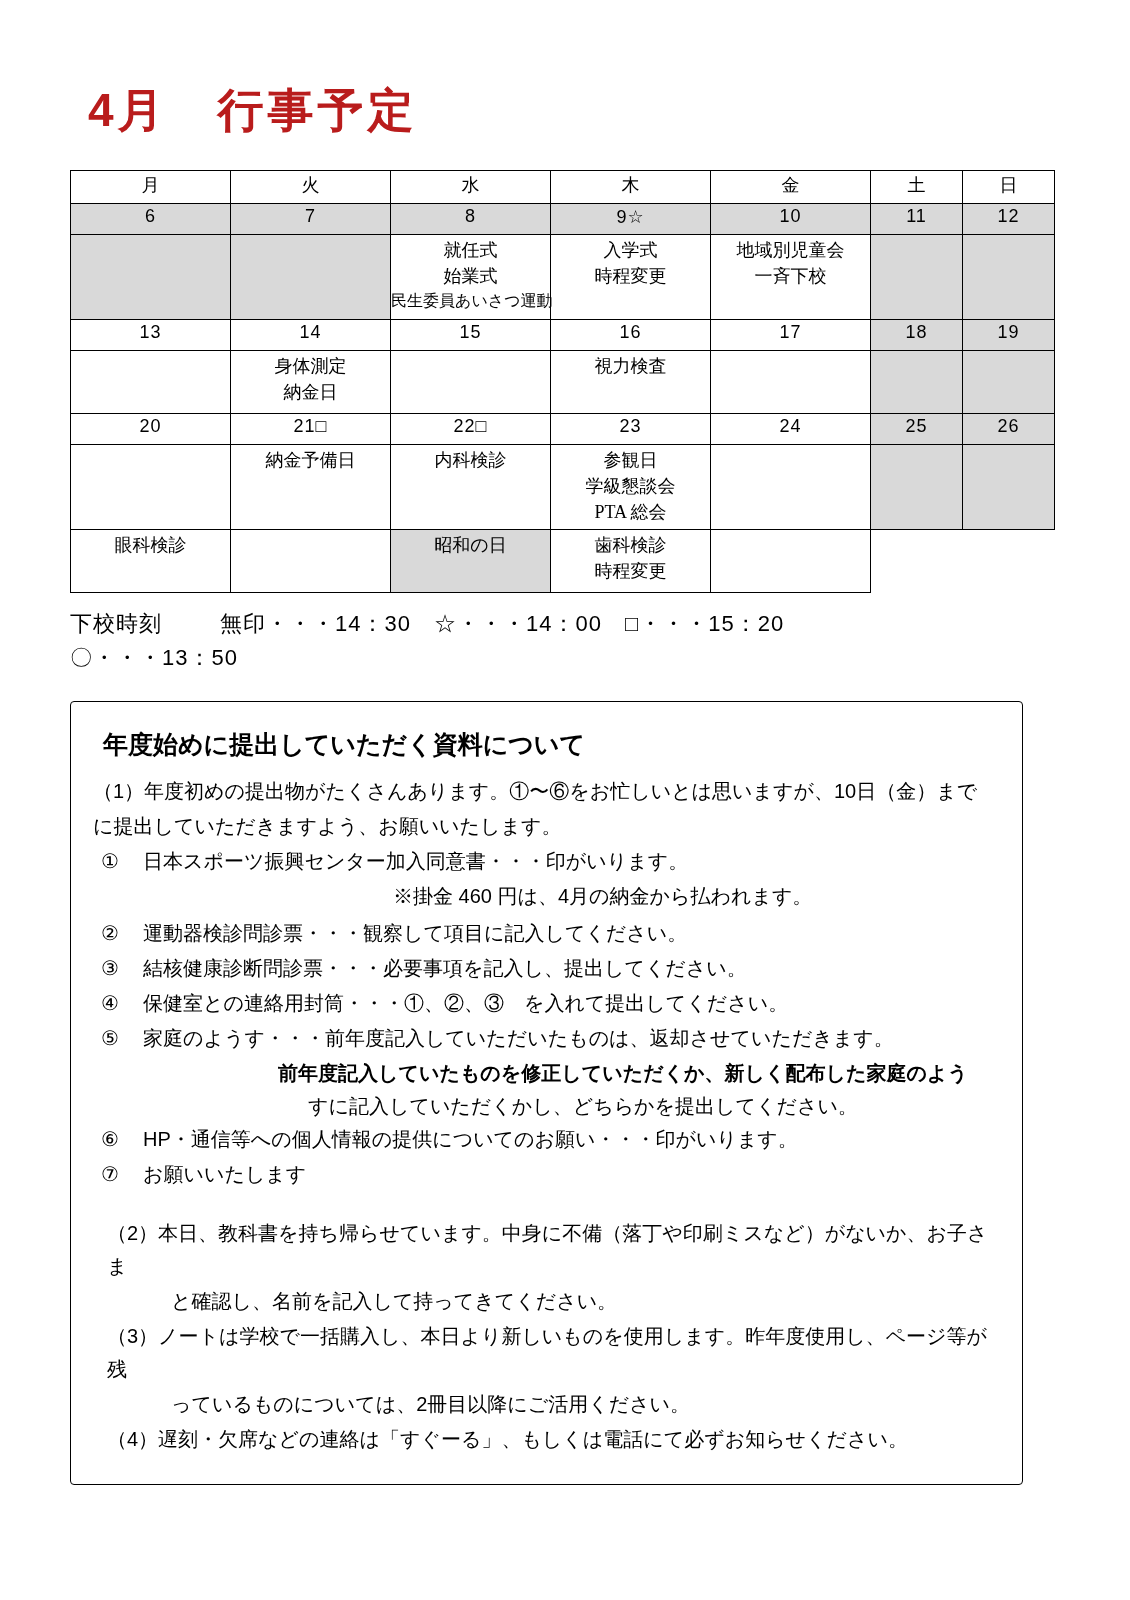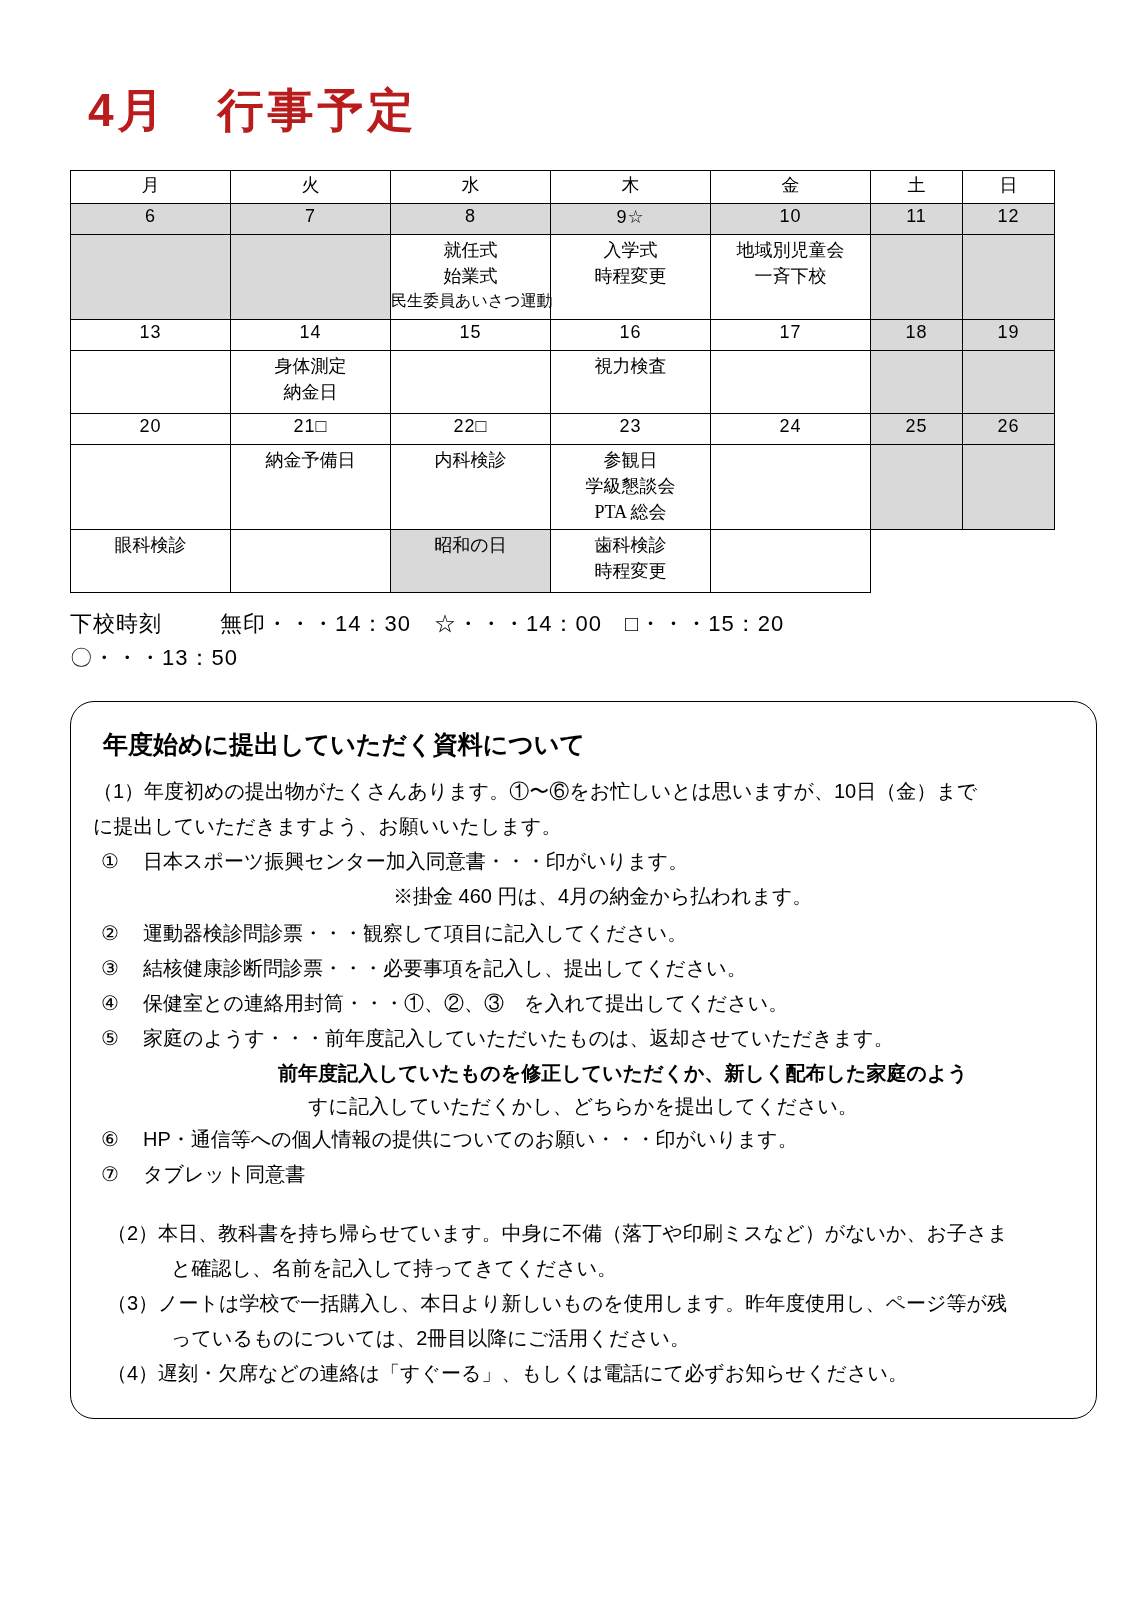--- a/index.html
+++ b/index.html
@@ -96,23 +96,23 @@
     display: inline-block;
     min-width: 150px;
   }
   .legend .l2 {
     display: block;
   }
   
   .notice {
     margin-top: 26px;
     margin-left: 0px;
-    width: 1027px;
+    width: 953px;
     border: 1.5px solid #000000;
-    border-radius: 24px;
+    border-radius: 4px;
     padding: 18px 22px 26px 22px;
     box-sizing: border-box;
     font-size: 20px;
     line-height: 1.65;
   }
   .notice h2 {
     font-size: 25px;
     font-weight: bold;
     margin: 4px 0 10px 10px;
   }
@@ -321,21 +321,21 @@
     </div>
     <div class="n-sub2">前年度記入していたものを修正していただくか、新しく配布した家庭のよう</div>
     <div class="n-sub3">すに記入していただくかし、どちらかを提出してください。</div>
 
     <div class="n-item">
       <span class="num">⑥</span>
       <span class="txt">HP・通信等への個人情報の提供についてのお願い・・・印がいります。</span>
     </div>
     <div class="n-item">
       <span class="num">⑦</span>
-      <span class="txt">タブレット同意書</span>
+      <span class="txt">お願いいたします</span>
     </div>
 
     <div class="spacer"></div>
 
     <div class="n-p indent1">（2）本日、教科書を持ち帰らせています。中身に不備（落丁や印刷ミスなど）がないか、お子さま</div>
     <div class="n-num2">と確認し、名前を記入して持ってきてください。</div>
 
     <div class="n-p indent1">（3）ノートは学校で一括購入し、本日より新しいものを使用します。昨年度使用し、ページ等が残</div>
     <div class="n-num2">っているものについては、2冊目以降にご活用ください。</div>
 

